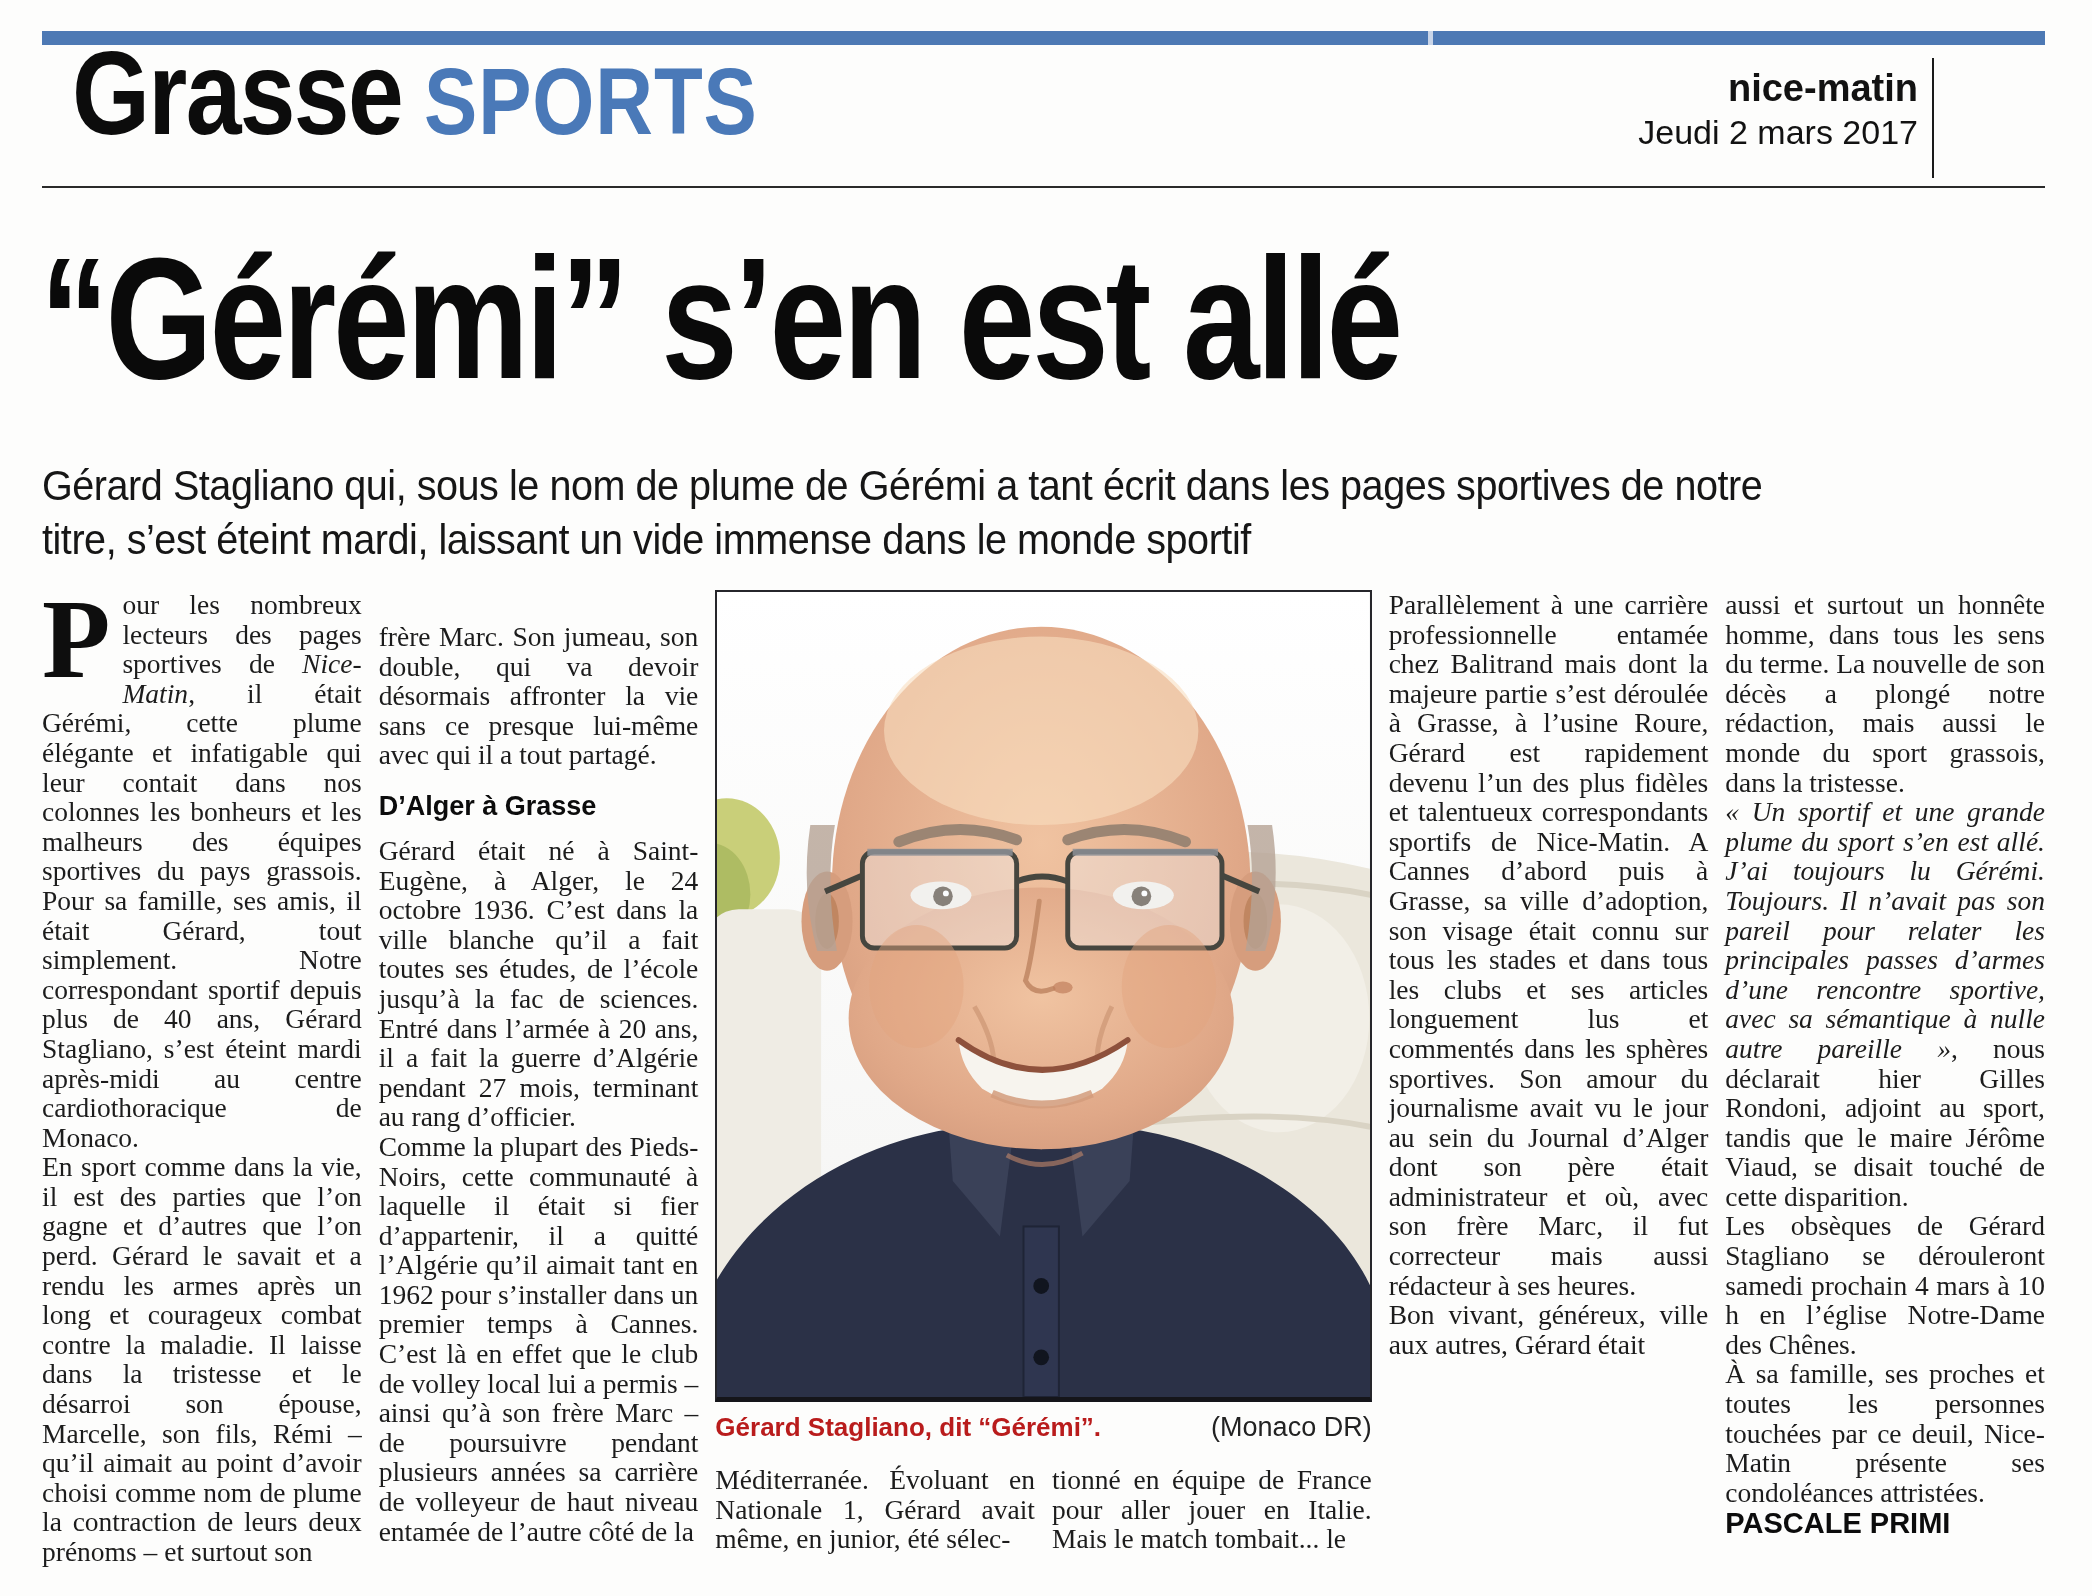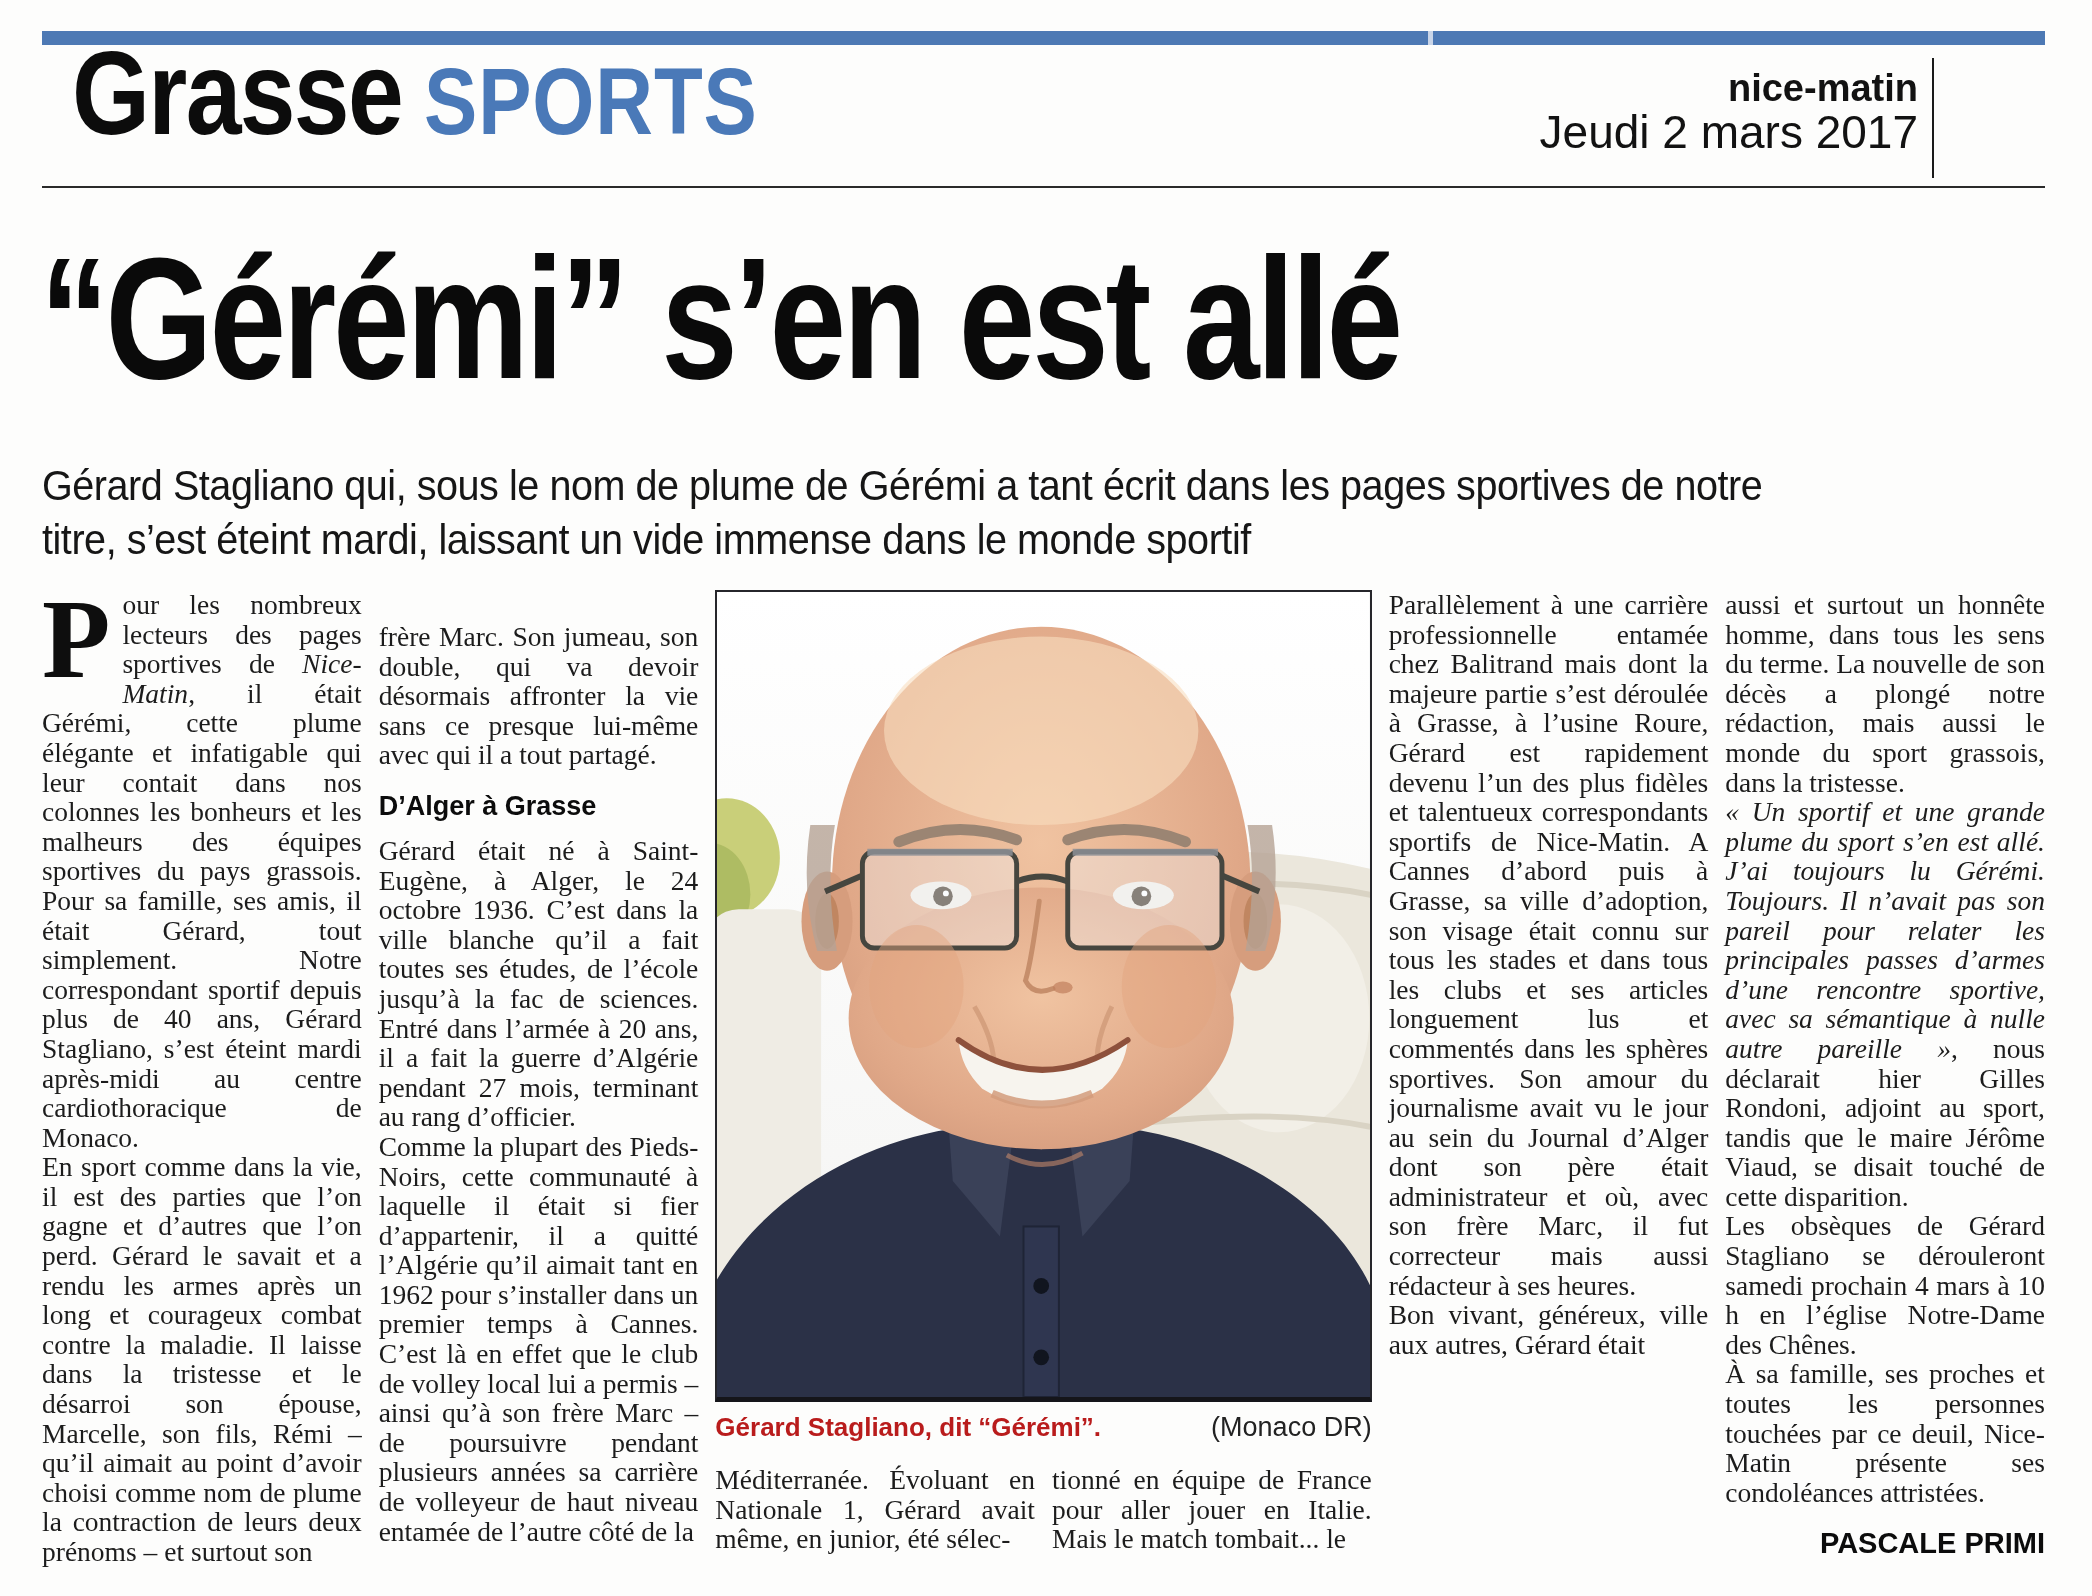--- a/index.html
+++ b/index.html
@@ -18,21 +18,21 @@
     transform:scaleX(.85);transform-origin:0 0;white-space:nowrap;
     font-family:"Liberation Sans", sans-serif;font-weight:bold;
   }
   .section-name{font-size:118px;line-height:118px;color:#0c0c0c;letter-spacing:-2px;}
   .section-label{font-size:94px;line-height:94px;color:#4a79b8;margin-left:26px;letter-spacing:1px;}
   .edition{
     position:absolute;right:174px;top:66px;text-align:right;
     font-family:"Liberation Sans", sans-serif;color:#121212;
   }
   .paper-name{font-size:38px;font-weight:bold;line-height:44px;}
-  .edition-date{font-size:46px;font-weight:400;line-height:44px;}
+  .edition-date{font-size:34px;font-weight:400;line-height:44px;}
   .edition-divider{position:absolute;right:158px;top:58px;width:2px;height:120px;background:#1a1a1a;}
   .masthead-rule{position:absolute;left:42px;top:186px;width:2003px;height:2px;background:#2a2a2a;}
   
   .headline{
     position:absolute;left:40px;top:218px;white-space:nowrap;
     font-family:"Liberation Sans", sans-serif;font-weight:bold;
     font-size:172px;line-height:200px;letter-spacing:-4px;color:#0a0a0a;
     transform:scaleX(.8);transform-origin:0 0;
   }
   .subhead{
@@ -61,21 +61,21 @@
     font-size:112px;line-height:86px;padding:6px 12px 0 0;color:#0e0e0e;
   }
   .it{font-style:italic;}
   .crosshead{
     font-family:"Liberation Sans", sans-serif;font-weight:bold;
     font-size:27px;line-height:40px;color:#0c0c0c;margin:16px 0 10px 0;text-align:left;
   }
   .quote{font-style:italic;}
   .byline{
     font-family:"Liberation Sans", sans-serif;font-weight:bold;
-    font-size:29px;text-align:right;margin-top:22px;color:#0c0c0c;
+    font-size:29px;margin-top:2px;color:#0c0c0c;
   }
   
   .photo-frame{
     height:812px;border:2px solid #26262b;border-bottom:5px solid #15151a;
     box-sizing:border-box;background:#f4f5f5;
   }
   .photo-frame svg{display:block;width:100%;height:100%;}
   .caption-bar{
     display:flex;justify-content:space-between;align-items:baseline;
     margin-top:10px;font-family:"Liberation Sans", sans-serif;

